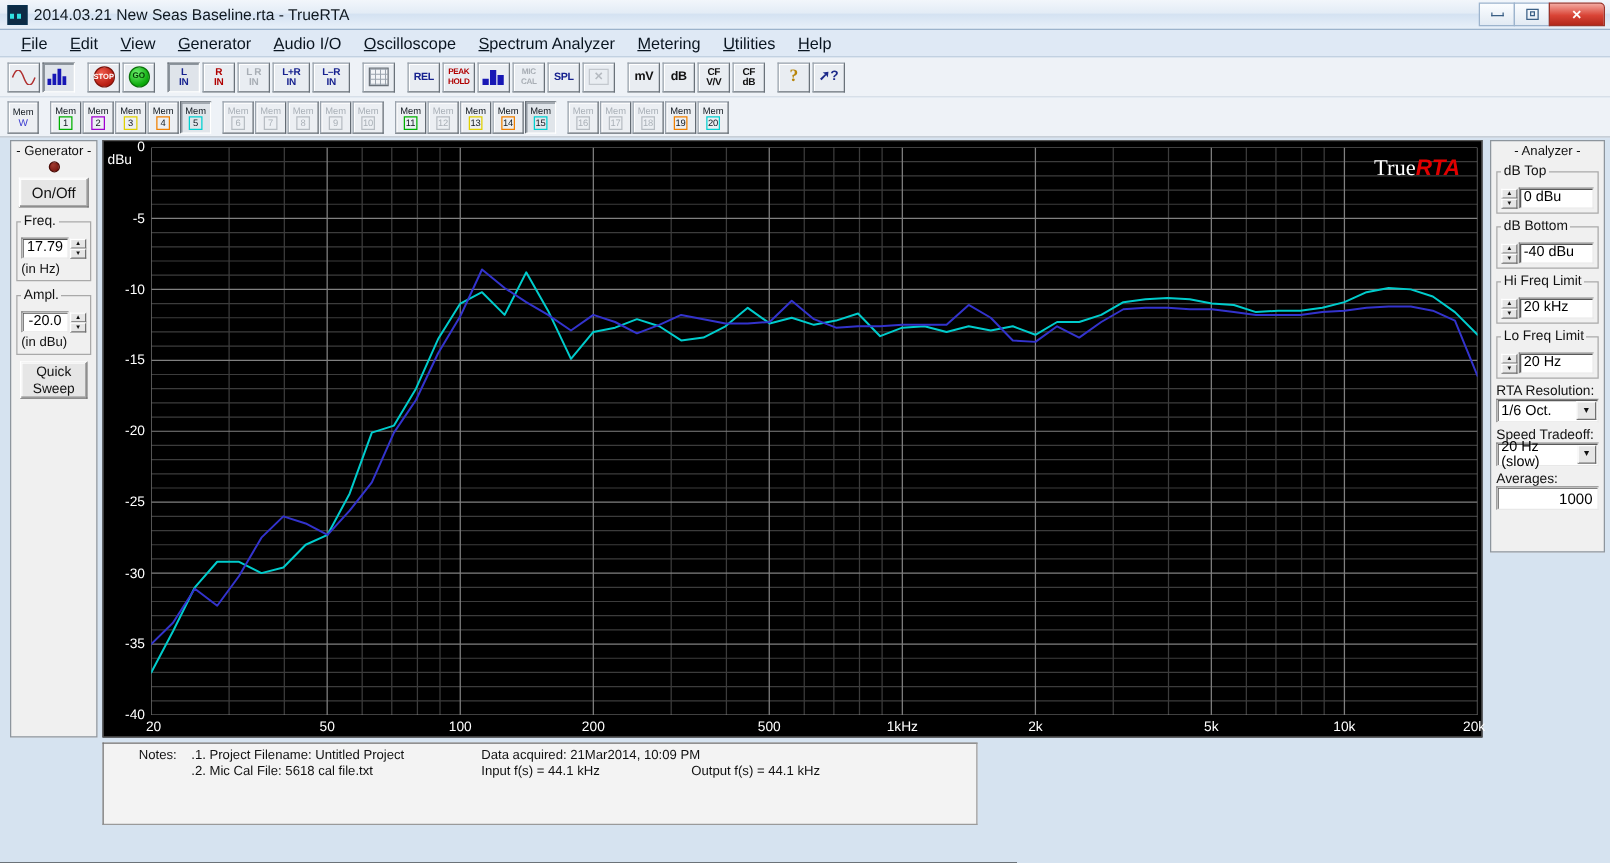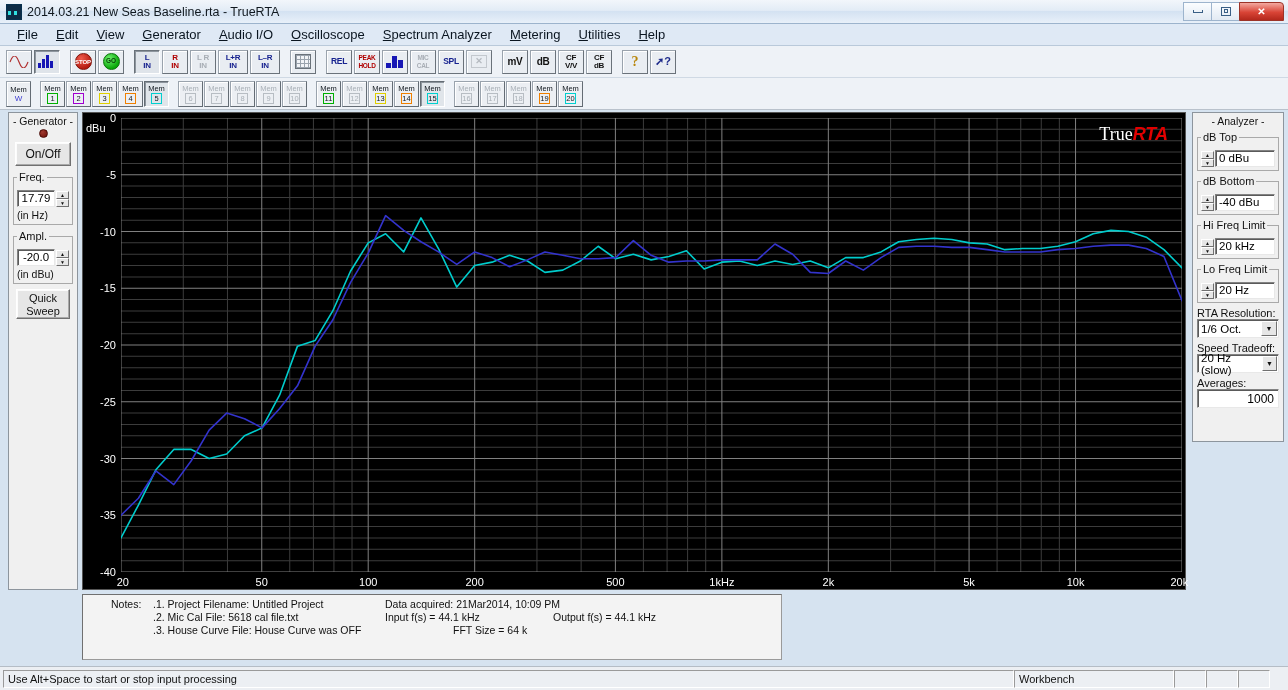--- a/index.html
+++ b/index.html
@@ -673,29 +673,17 @@
     <div class="notes-body" id="noteslines">
         <div class="note-line">
           <span class="nl-a">.1. Project Filename: Untitled Project</span>
           <span class="nl-b" style="left: 232px;">Data acquired: 21Mar2014, 10:09 PM</span>
         </div>
         <div class="note-line">
           <span class="nl-a">.2. Mic Cal File: 5618 cal file.txt</span>
           <span class="nl-b" style="left: 232px;">Input f(s) = 44.1 kHz</span>
           <span class="nl-c" style="left: 400px;">Output f(s) = 44.1 kHz</span>
         </div>
-        <div class="note-line">
-          <span class="nl-a">.3. House Curve File: House Curve was OFF</span>
-          <span class="nl-b" style="left: 300px;">FFT Size = 64 k</span>
-        </div>
-      </div>
-  </div>
-
-  <div class="statusbar">
-    <div class="sb-main">Use Alt+Space to start or stop input processing</div>
-    <div class="sb-cell" style="width:160px">Workbench</div>
-    <div class="sb-cell" style="width:32px"></div>
-    <div class="sb-cell" style="width:32px"></div>
-    <div class="sb-cell" style="width:32px"></div>
-    <div class="grip"></div>
-  </div>
+      </div>
+  </div>
+
 
 </div>
 
 </body></html>

